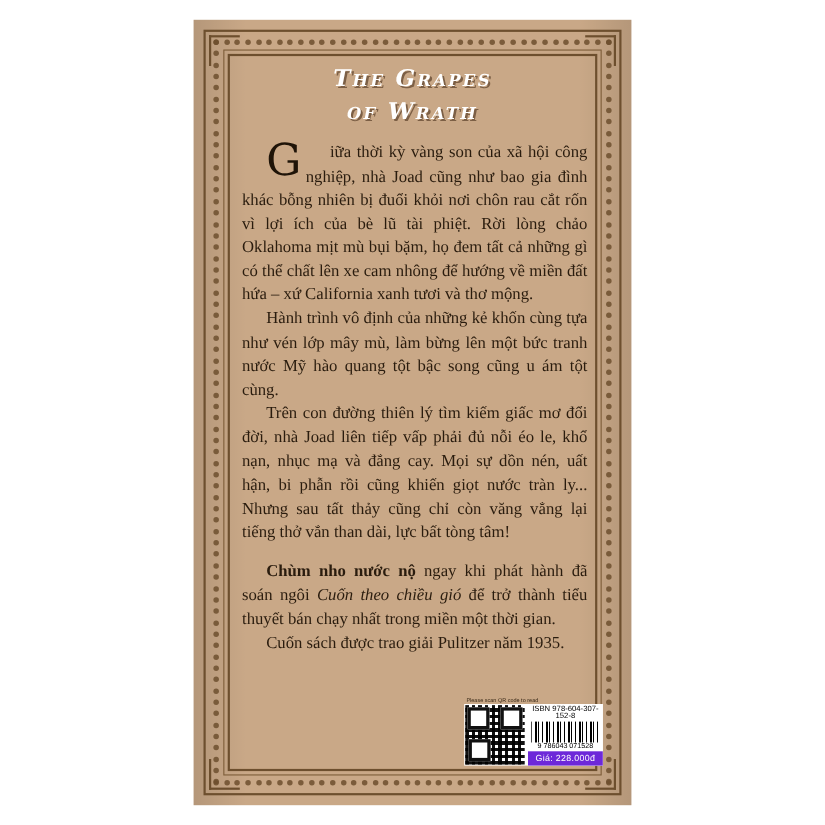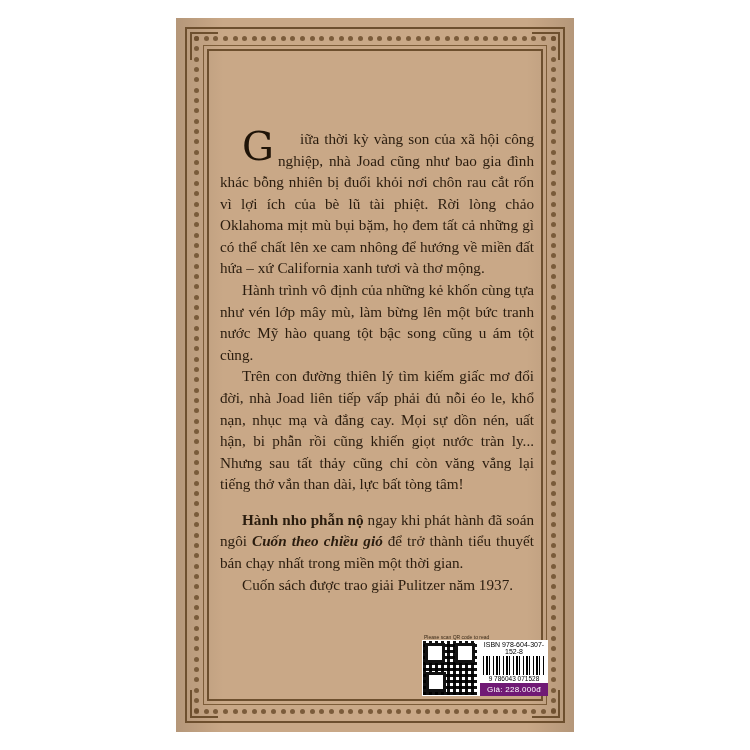--- a/index.html
+++ b/index.html
@@ -120,21 +120,21 @@
   .dropcap::first-letter {
     float: left;
     font-size: 40px;
     line-height: 33px;
     padding: 2px 4px 0 0;
     font-family: "DejaVu Serif", serif;
     color: #1f1408;
   }
   .gap { height: 14px; }
   .bold { font-weight: bold; }
-  .ital { font-style: italic; font-weight: bold; }
+  .ital { font-style: italic; font-weight: normal; }
 
   
   .barcode-area {
     position: absolute;
     left: 246px;
     bottom: 36px;
     width: 126px;
     height: 56px;
     display: flex;
     background: #ffffff;
@@ -199,21 +199,21 @@
         #000 6px 7px, #fff 7px 10px);
   }
   .ean-digits {
     font-size: 6.5px;
     text-align: center;
     font-family: "Liberation Sans", sans-serif;
     color: #000;
   }
   .price-bar {
     margin: 1px 0 0 0;
-    background: #701a75;
+    background: #6d28d9;
     color: #ffffff;
     font-size: 8px;
     text-align: center;
     font-family: "Liberation Sans", sans-serif;
     padding: 2px 0;
     letter-spacing: 0.3px;
   }
 </style>
 </head>
 <body>
@@ -440,30 +440,34 @@
       <div class="bead"></div>
       <div class="bead"></div>
       <div class="bead"></div>
       <div class="bead"></div>
       <div class="bead"></div>
       <div class="bead"></div>
       <div class="bead"></div>
       <div class="bead"></div>
     </div>
 
+  <div class="title-block">
+    <div class="title-line">The Grapes</div>
+    <div class="title-line">of Wrath</div>
+  </div>
 
   <div class="blurb">
     <p class="dropcap">Giữa thời kỳ vàng son của xã hội công nghiệp, nhà Joad cũng như bao gia đình khác bỗng nhiên bị đuổi khỏi nơi chôn rau cắt rốn vì lợi ích của bè lũ tài phiệt. Rời lòng chảo Oklahoma mịt mù bụi bặm, họ đem tất cả những gì có thể chất lên xe cam nhông để hướng về miền đất hứa – xứ California xanh tươi và thơ mộng.</p>
     <p>Hành trình vô định của những kẻ khốn cùng tựa như vén lớp mây mù, làm bừng lên một bức tranh nước Mỹ hào quang tột bậc song cũng u ám tột cùng.</p>
     <p>Trên con đường thiên lý tìm kiếm giấc mơ đổi đời, nhà Joad liên tiếp vấp phải đủ nỗi éo le, khổ nạn, nhục mạ và đắng cay. Mọi sự dồn nén, uất hận, bi phẫn rồi cũng khiến giọt nước tràn ly... Nhưng sau tất thảy cũng chỉ còn văng vẳng lại tiếng thở vắn than dài, lực bất tòng tâm!</p>
     <div class="gap"></div>
     <p>
-      <span class="bold">Hành nho phẫn nộ</span><span> ngay khi phát hành đã soán ngôi </span><span class="ital">Cuốn theo chiều gió</span><span> để trở thành tiểu thuyết bán chạy nhất trong miền một thời gian.</span>
+      <span class="bold">Chùm nho nước nộ</span><span> ngay khi phát hành đã soán ngôi </span><span class="ital">Cuốn theo chiều gió</span><span> để trở thành tiểu thuyết bán chạy nhất trong miền một thời gian.</span>
     </p>
-    <p>Cuốn sách được trao giải Pulitzer năm 1937.</p>
+    <p>Cuốn sách được trao giải Pulitzer năm 1935.</p>
   </div>
 
   <div class="qr-label">Please scan QR code to read</div>
 
   <div class="barcode-area">
     <div class="qr">
       <div class="qr-corner-bl"></div>
     </div>
     <div class="isbn-block">
       <div class="isbn-text">ISBN 978-604-307-152-8</div>

